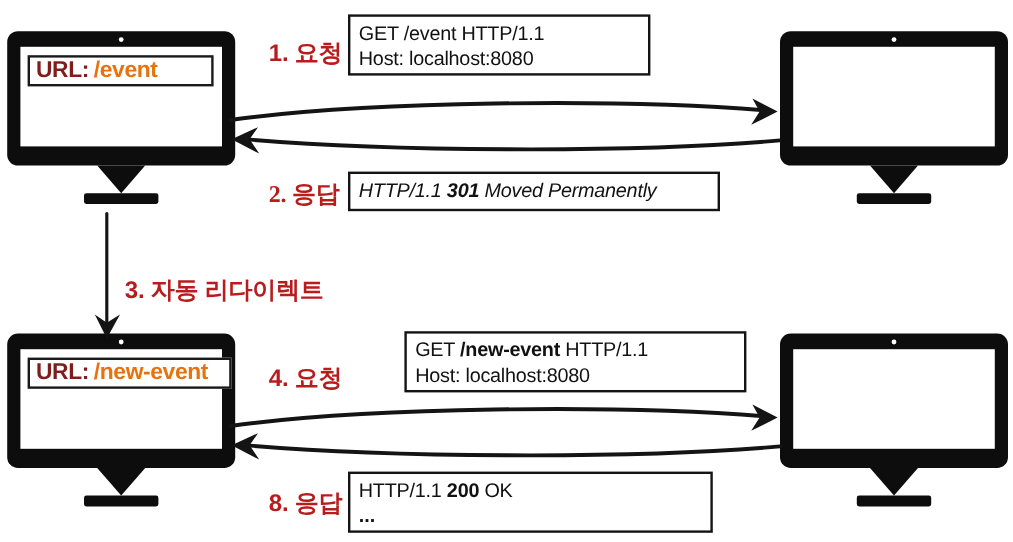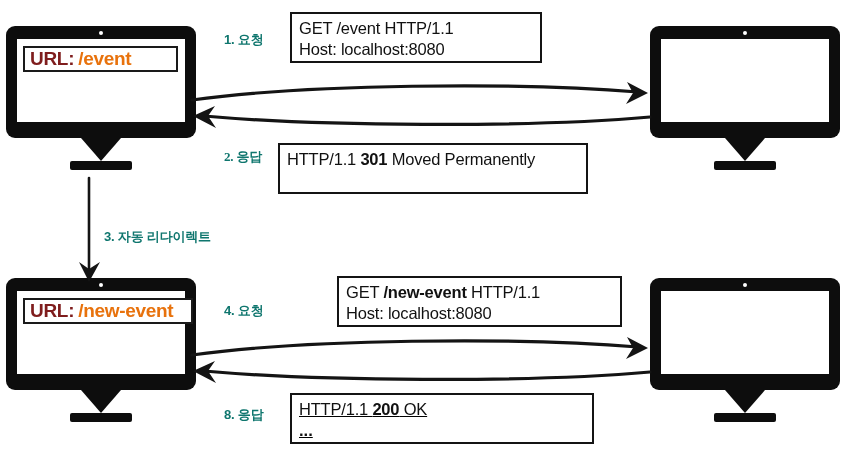--- a/index.html
+++ b/index.html
@@ -111,23 +111,23 @@
   }
   .msgline b { font-weight: bold; }
   .ellipsis {
     font-weight: bold;
     letter-spacing: 0px;
   }
 
   
   .steplabel {
     position: absolute;
-    font-size: 13px;
-    font-weight: bold;
-    color: #0f766e;
+    font-size: 20px;
+    font-weight: bold;
+    color: #b91c1c;
     white-space: nowrap;
     letter-spacing: -0.2px;
   }
 
   
   .arrow-svg {
     position: absolute;
     pointer-events: none;
   }
 </style>
@@ -207,33 +207,33 @@
   <div class="steplabel" style="left:224px; top:286px;margin-top:16px;">4. 요청</div>
   <div class="steplabel" style="left:224px; top:406px;">8. 응답</div>
 
   <div class="msgbox" style="left:290px; top:12px; width:252px; height:51px;">
     <div class="msgline">
       <span>GET </span><span>/event</span><span> HTTP/1.1</span>
     </div>
     <div class="msgline">Host: localhost:8080</div>
   </div>
 
-  <div class="msgbox" style="left:278px; top:143px; width:310px; height:51px;">
+  <div class="msgbox" style="left:290px; top:143px; width:310px; height:33px;font-style:italic;">
     <div class="msgline">
       <span>HTTP/1.1 </span><b>301</b><span> Moved Permanently</span>
     </div>
   </div>
 
   <div class="msgbox" style="left:290px; top:276px; width:285px; height:51px;margin-left:47px;">
     <div class="msgline">
       <span>GET </span><b>/new-event</b><span> HTTP/1.1</span>
     </div>
     <div class="msgline">Host: localhost:8080</div>
   </div>
 
-  <div class="msgbox" style="left:290px; top:393px; width:304px; height:51px;text-decoration:underline;">
+  <div class="msgbox" style="left:290px; top:393px; width:304px; height:51px;">
     <div class="msgline">
       <span>HTTP/1.1 </span><b>200</b><span> OK</span>
     </div>
     <div class="msgline ellipsis">...</div>
   </div>
 
 </div>
 
 </body></html>

